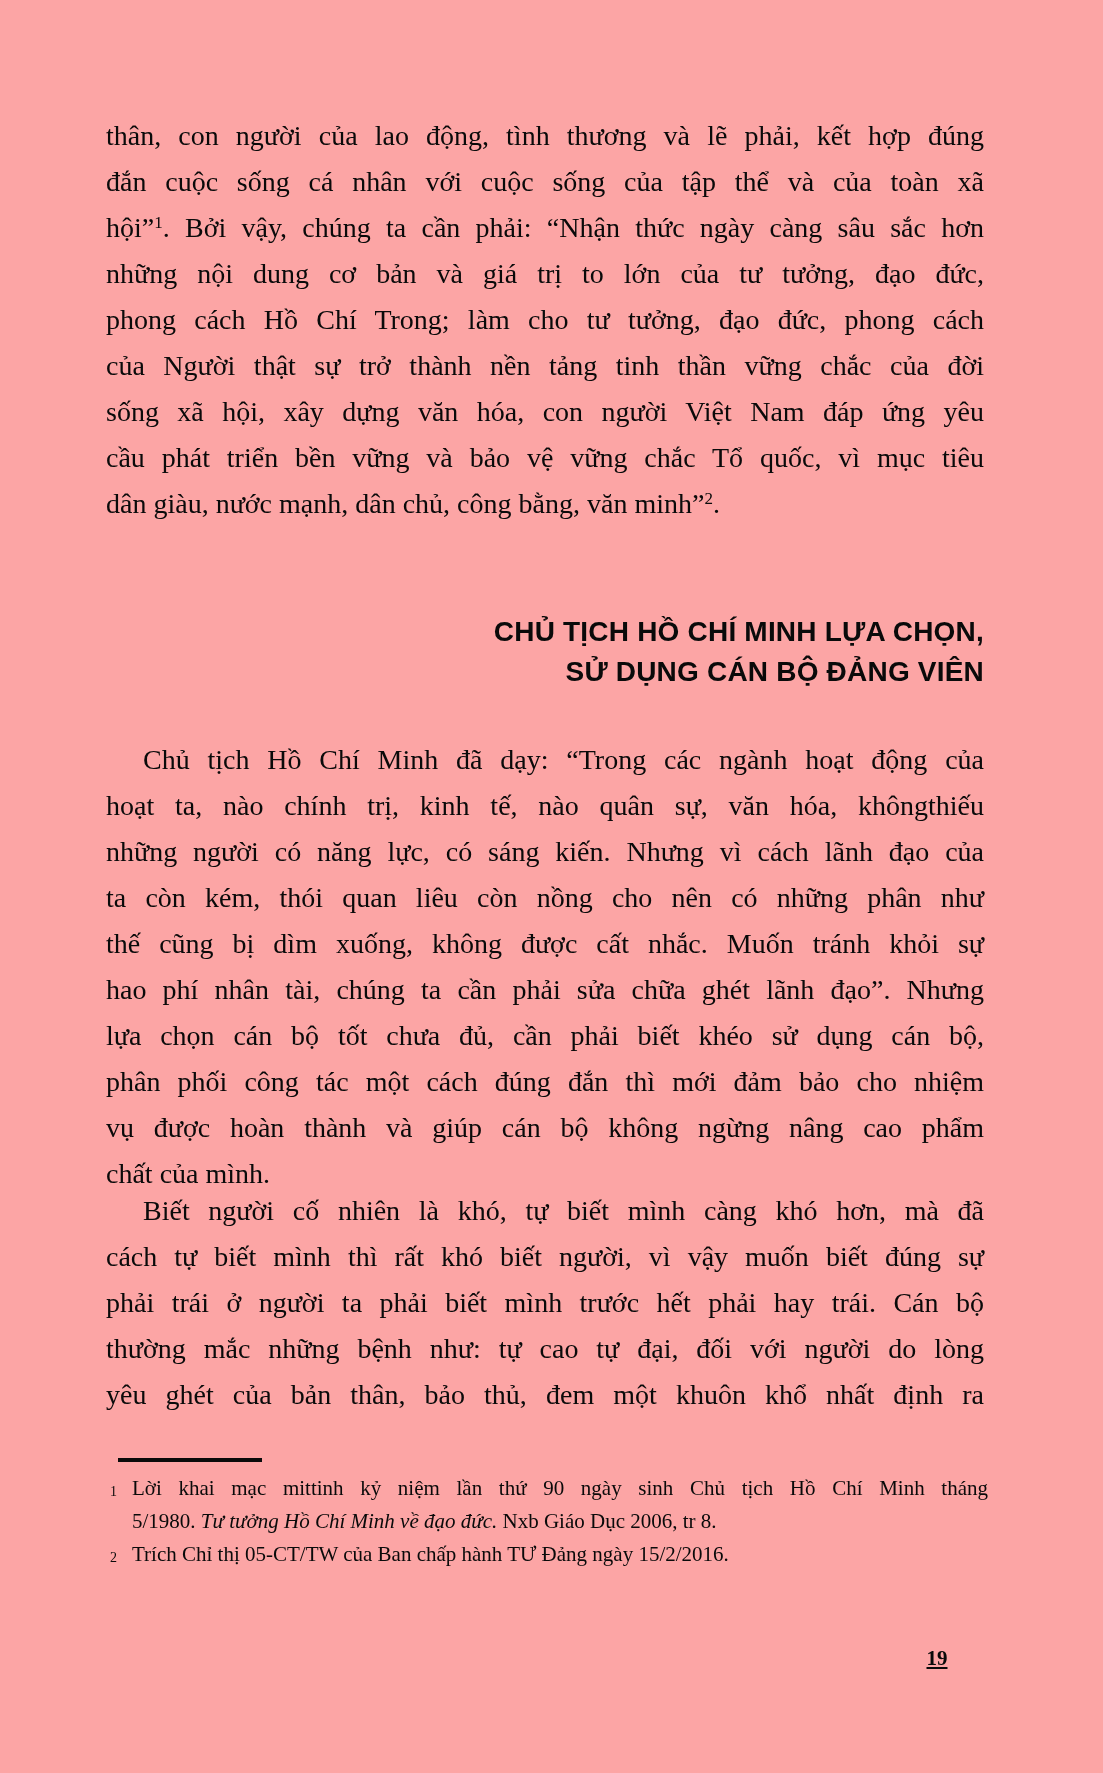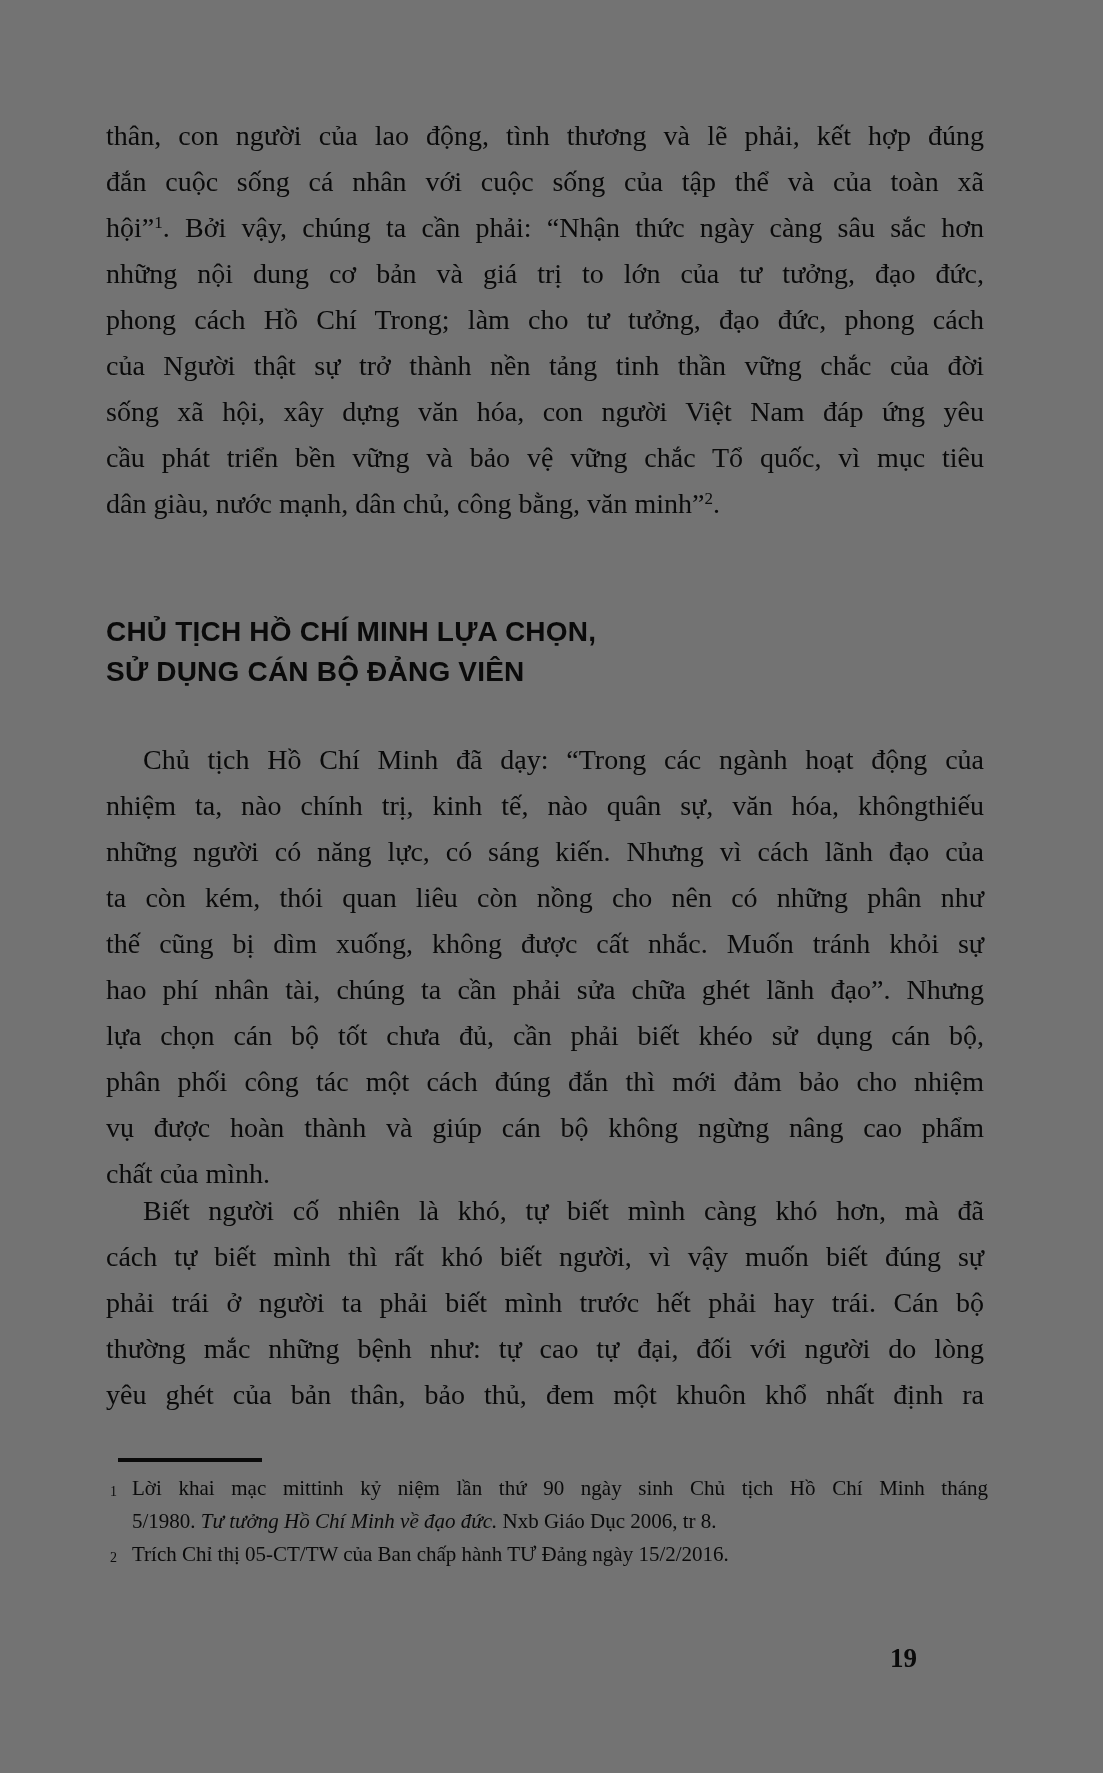--- a/index.html
+++ b/index.html
@@ -1,20 +1,20 @@
 <!DOCTYPE html>
 <html><head>
 <meta charset="utf-8">
 <style>
   html, body { margin: 0; padding: 0; background: #e8e8e8; }
   .page {
     position: relative;
     width: 1103px;
     height: 1773px;
-    background: #737373;
+    background: #fca5a5;
     color: #0a0a0a;
     font-family: "Liberation Serif", "DejaVu Serif", serif;
     overflow: hidden;
   }
   .bodytext {
     position: absolute;
     left: 106px;
     width: 878px;
     font-size: 28px;
     line-height: 46px;
@@ -31,21 +31,21 @@
     font-size: 17px;
     position: relative;
     top: -9px;
     line-height: 0;
   }
   .heading {
     position: absolute;
     left: 106px;
     top: 612px;
     width: 878px;
-    text-align: left;
+    text-align: right;
     font-family: "Liberation Sans", "DejaVu Sans", sans-serif;
     font-weight: bold;
     font-size: 28px;
     line-height: 40px;
     letter-spacing: 0.2px;
   }
   .fn-divider {
     position: absolute;
     left: 118px;
     top: 1458px;
@@ -76,24 +76,25 @@
     text-align: justify;
     text-align-last: justify;
   }
   .fn-line.flush, .fn-text { text-align-last: left; }
   .italic { font-style: italic; }
   .page-number {
     position: absolute;
     left: 890px;
     top: 1642px;
     width: 94px;
-    text-align: left;
-    font-size: 27px;
+    text-align: center;
+    font-size: 21px;
     font-weight: bold;
     line-height: 32px;
+    text-decoration: underline;
   }
 </style>
 </head>
 <body>
 
 <div class="page">
 
   <div class="bodytext" style="top:113px;">
     <div class="line">thân, con người của lao động, tình thương và lẽ phải, kết hợp đúng</div>
     <div class="line">đắn cuộc sống cá nhân với cuộc sống của tập thể và của toàn xã</div>
@@ -110,21 +111,21 @@
     </div>
   </div>
 
   <div class="heading">
     <div>CHỦ TỊCH HỒ CHÍ MINH LỰA CHỌN,</div>
     <div>SỬ DỤNG CÁN BỘ ĐẢNG VIÊN</div>
   </div>
 
   <div class="bodytext" style="top:726px;margin-top:11px;">
     <div class="line indent">Chủ tịch Hồ Chí Minh đã dạy: “Trong các ngành hoạt động của</div>
-    <div class="line">nhiệm ta, nào chính trị, kinh tế, nào quân sự, văn hóa, khôngthiếu</div>
+    <div class="line">hoạt ta, nào chính trị, kinh tế, nào quân sự, văn hóa, khôngthiếu</div>
     <div class="line">những người có năng lực, có sáng kiến. Nhưng vì cách lãnh đạo của</div>
     <div class="line">ta còn kém, thói quan liêu còn nồng cho nên có những phân như</div>
     <div class="line">thế cũng bị dìm xuống, không được cất nhắc. Muốn tránh khỏi sự</div>
     <div class="line">hao phí nhân tài, chúng ta cần phải sửa chữa ghét lãnh đạo”. Nhưng</div>
     <div class="line">lựa chọn cán bộ tốt chưa đủ, cần phải biết khéo sử dụng cán bộ,</div>
     <div class="line">phân phối công tác một cách đúng đắn thì mới đảm bảo cho nhiệm</div>
     <div class="line">vụ được hoàn thành và giúp cán bộ không ngừng nâng cao phẩm</div>
     <div class="line flush">chất của mình.</div>
   </div>
 

